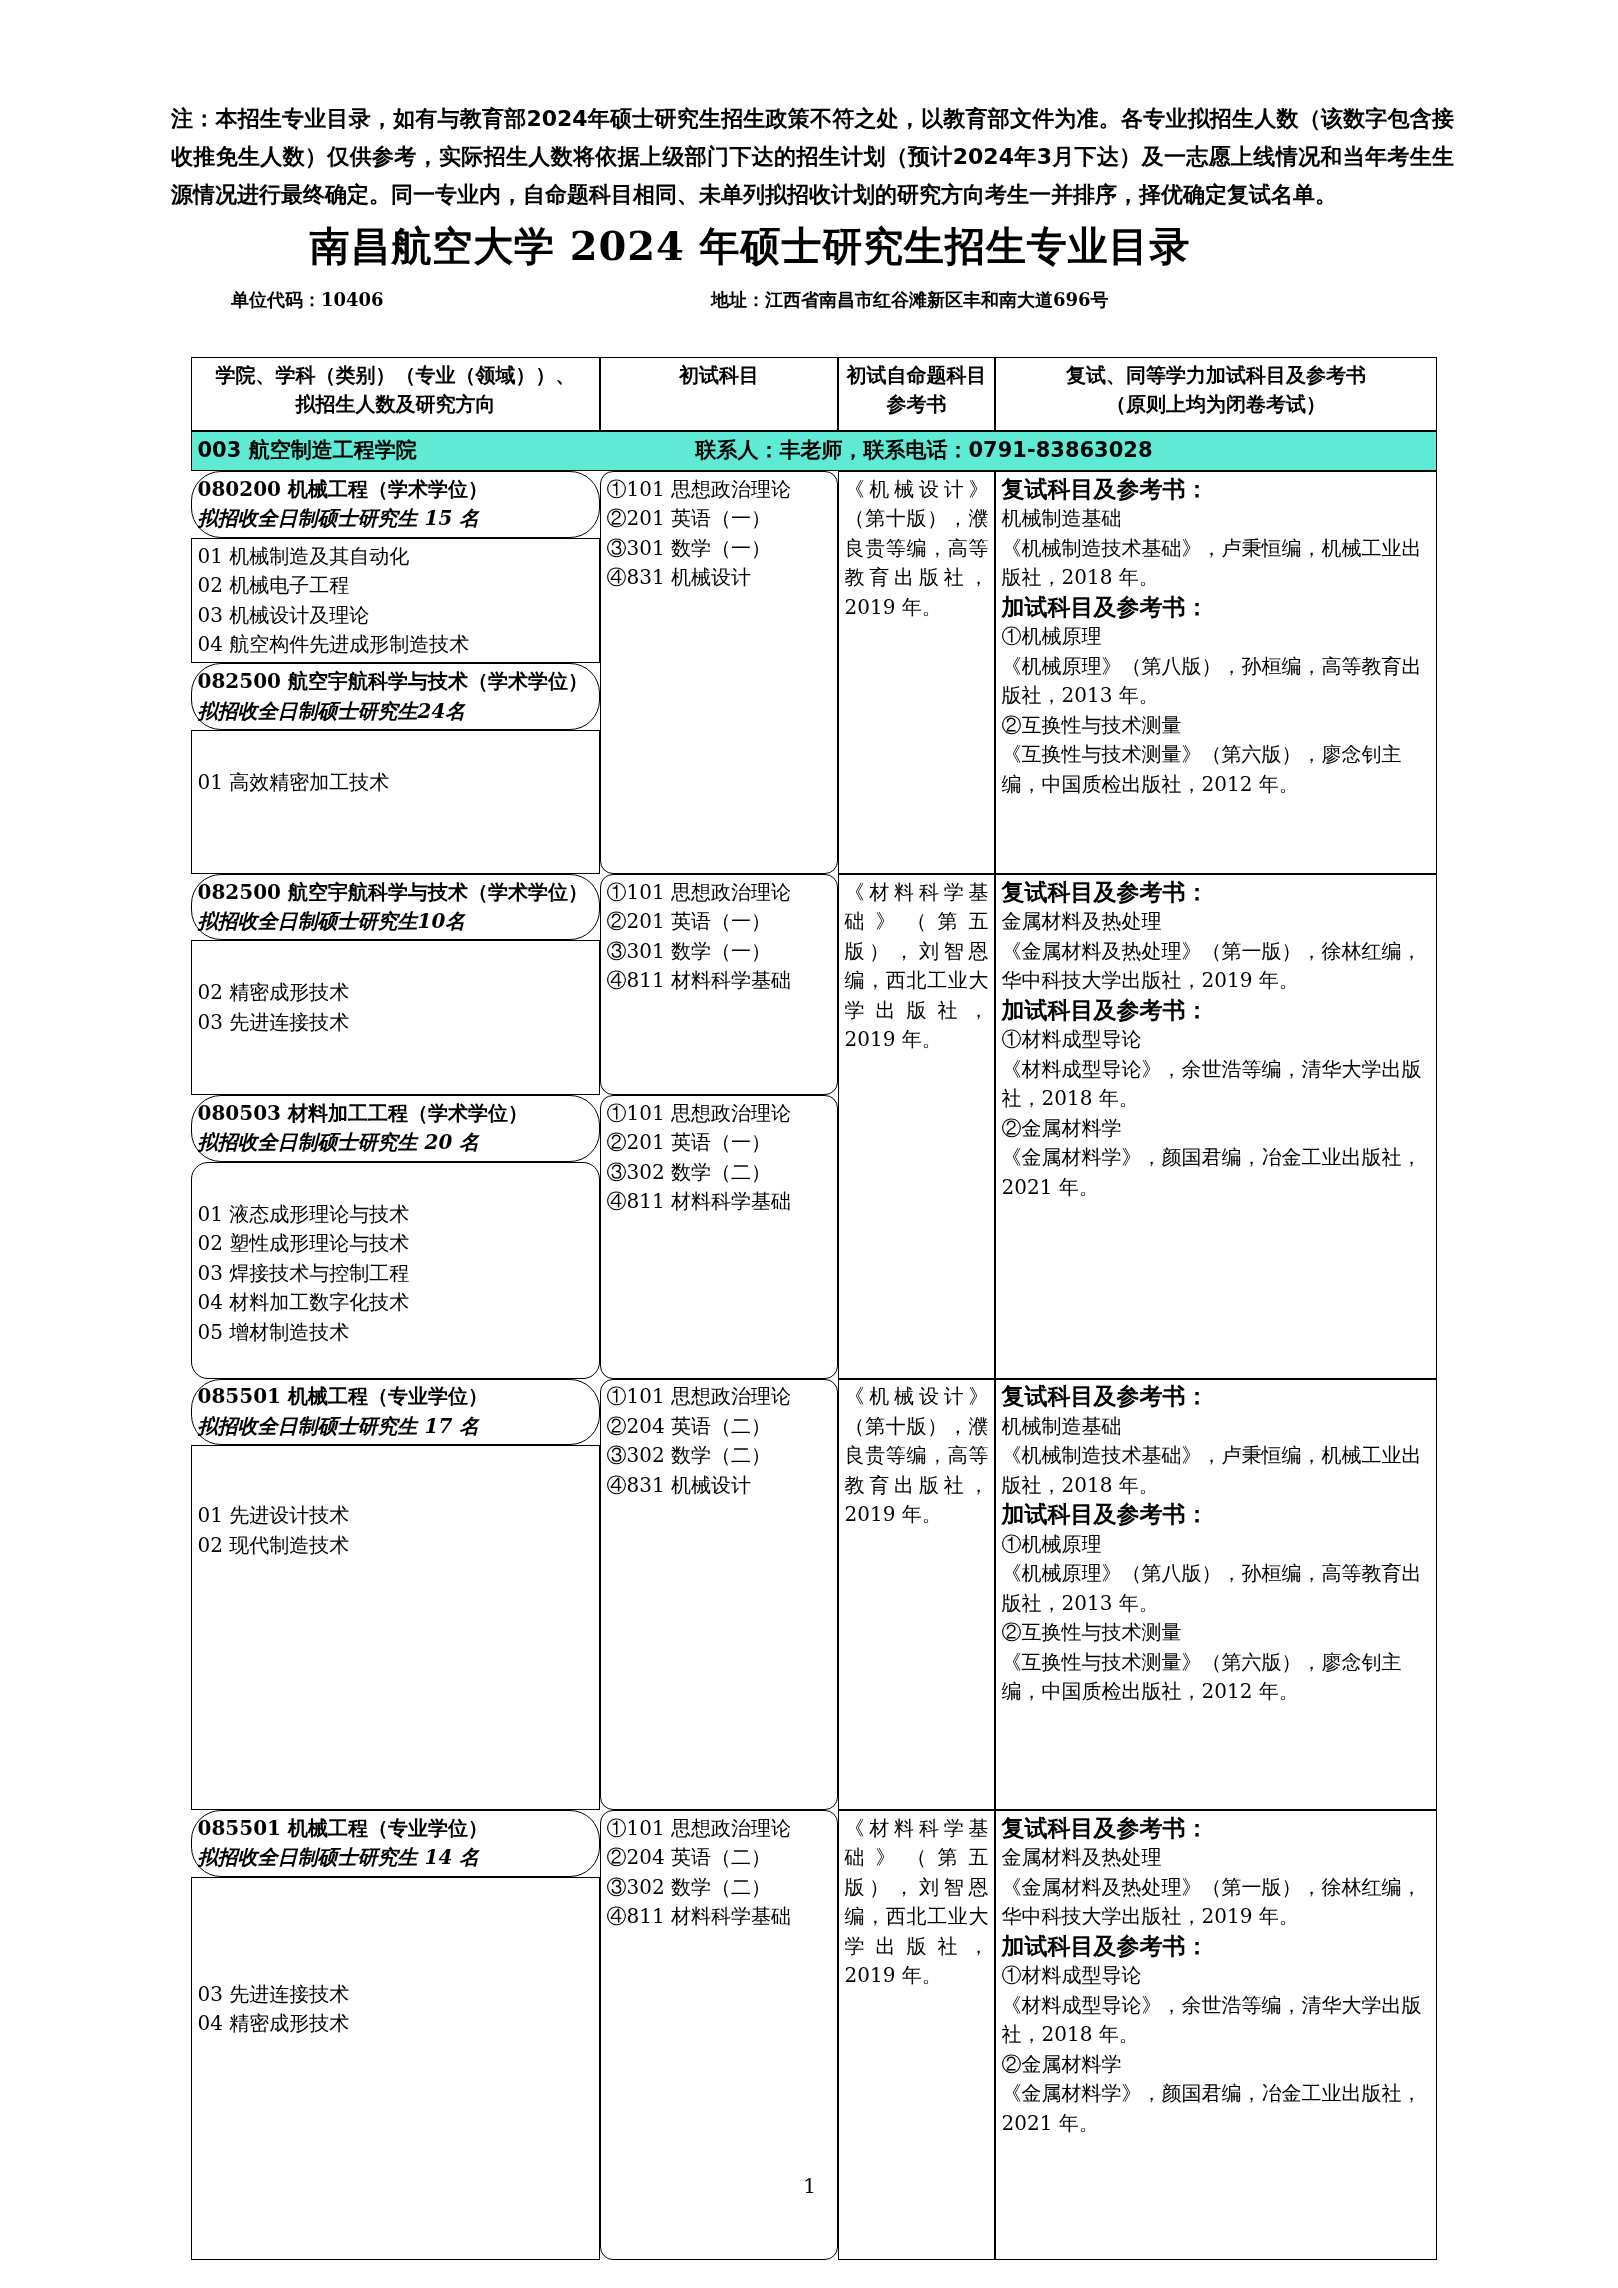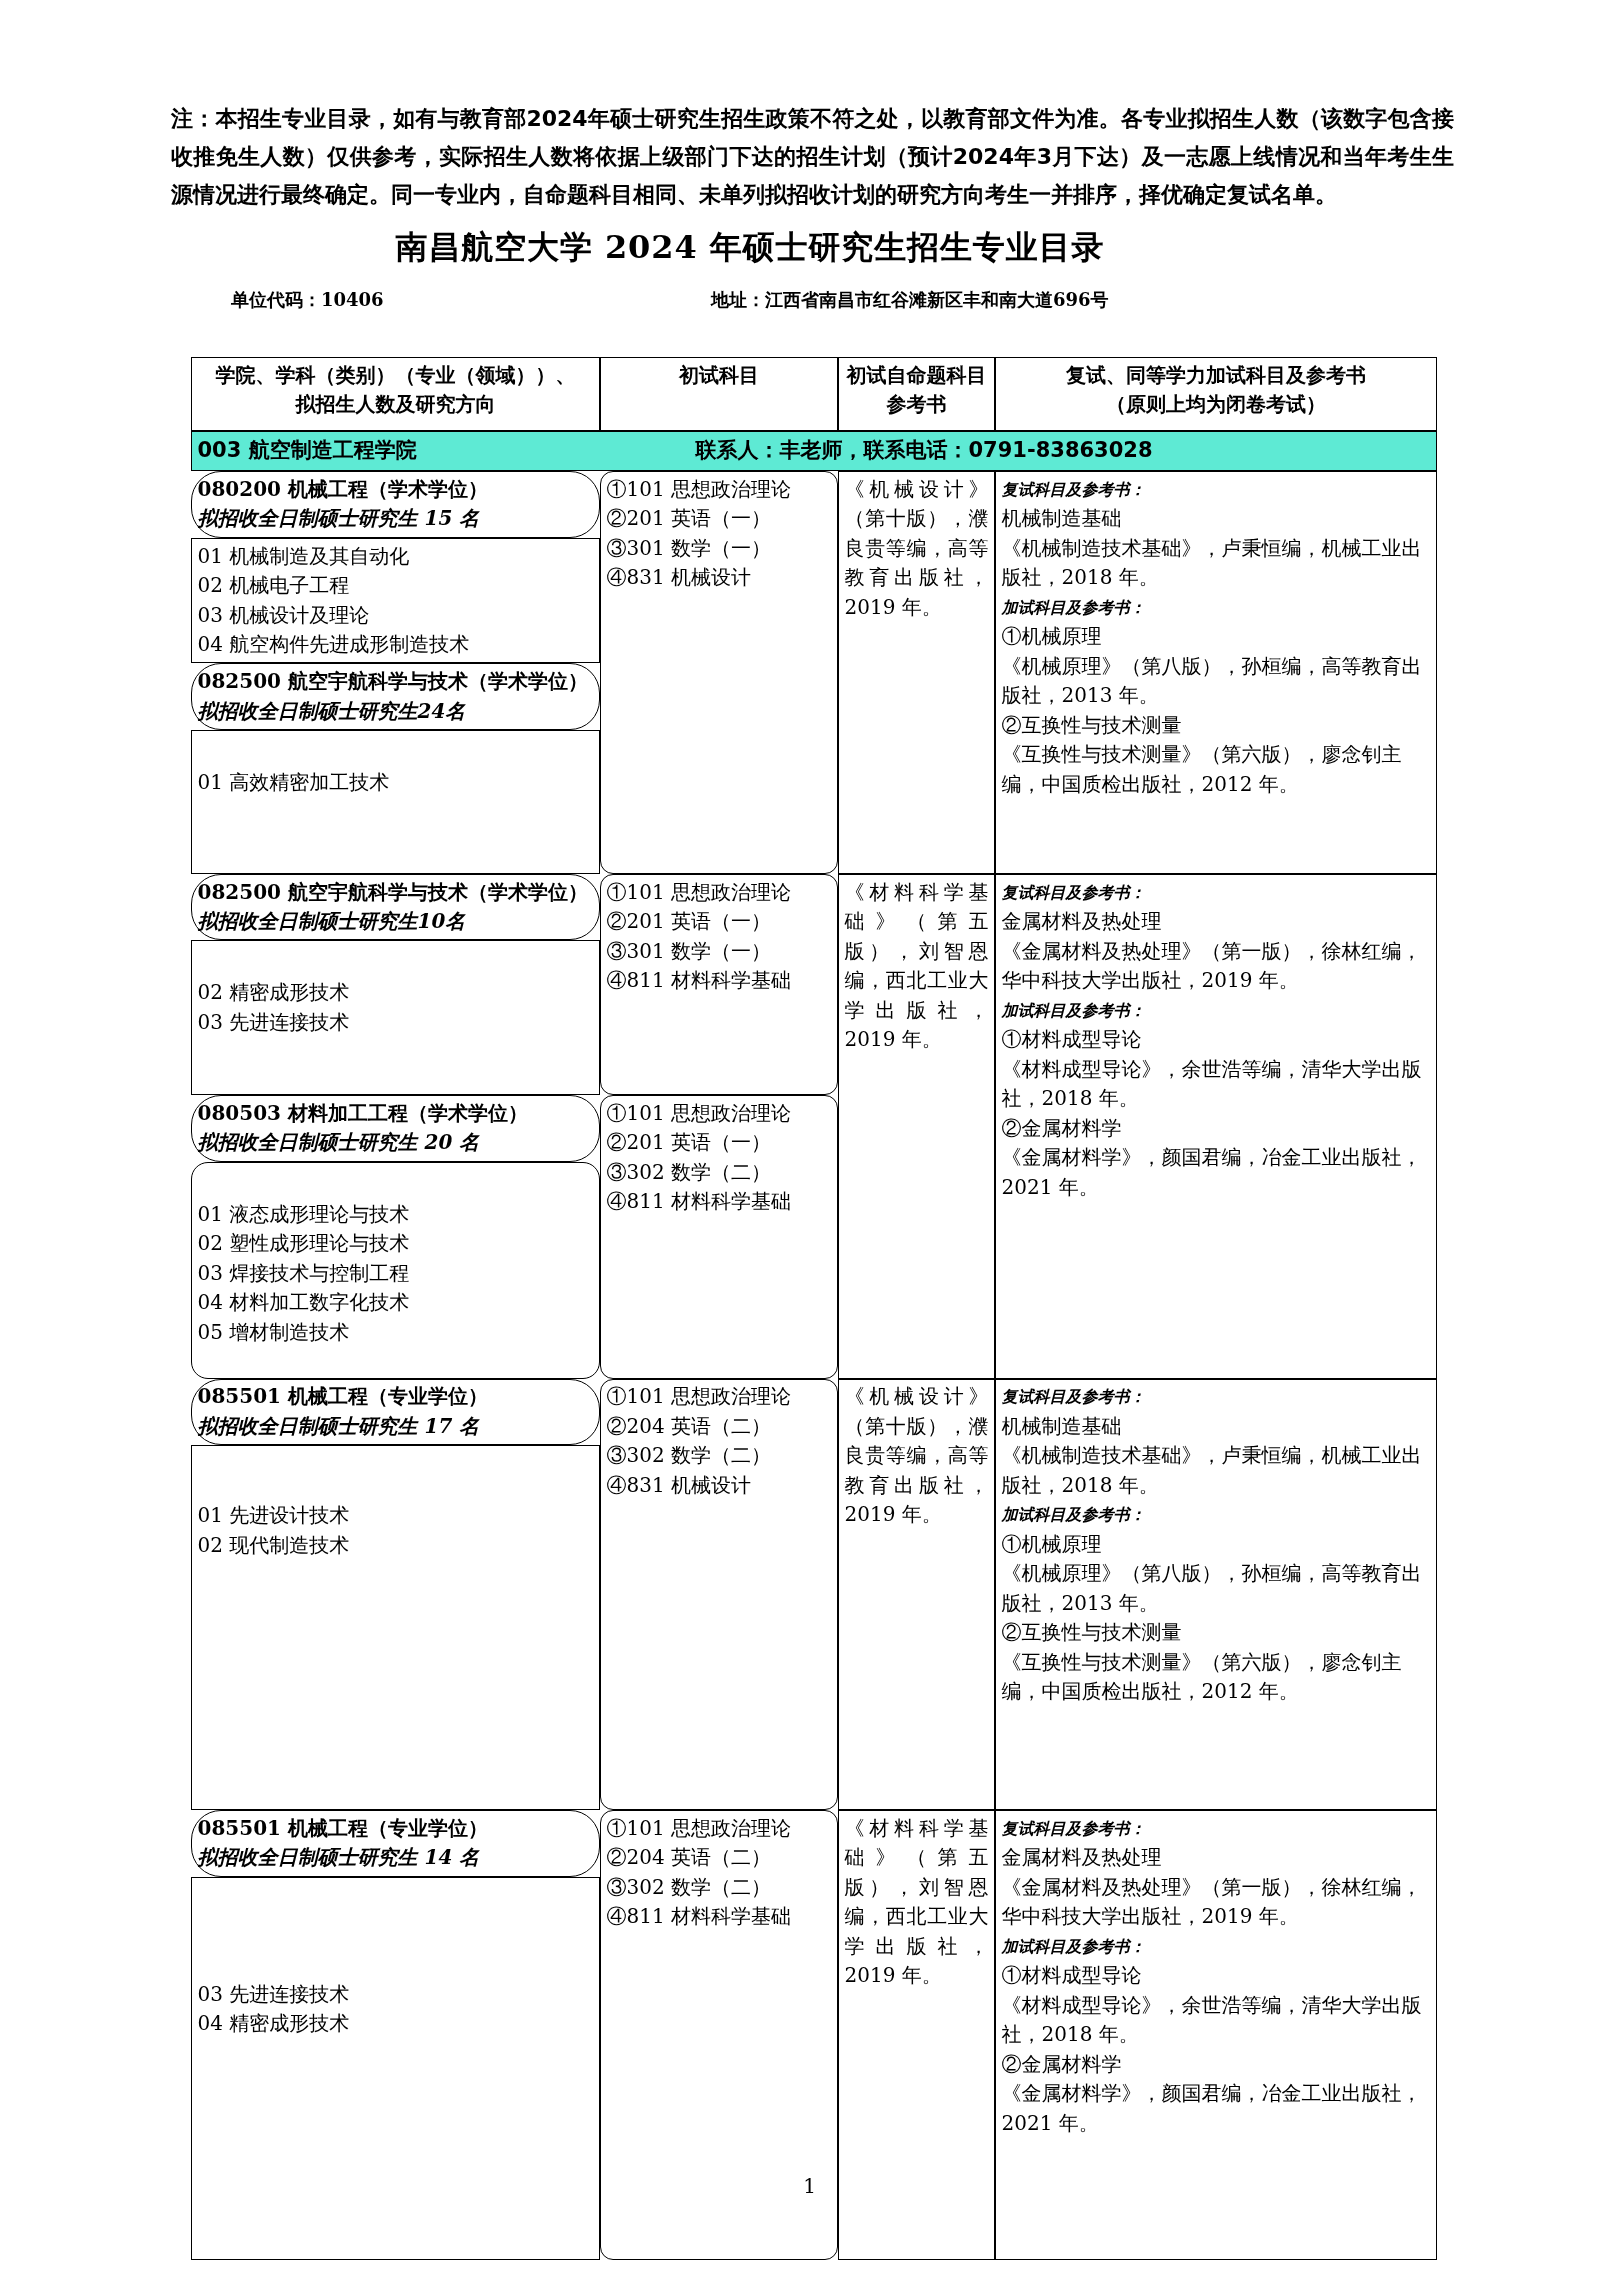--- a/index.html
+++ b/index.html
@@ -33,26 +33,26 @@
     font-size: 22px;
     line-height: 38px;
     text-align: justify;
     text-justify: inter-ideograph;
     letter-spacing: 0px;
   }
   
   .doc-title {
     position: absolute;
     left: 0;
-    top: 226px;
+    top: 219px;
     width: 1500px;
     text-align: center;
     font-family: "DejaVu Serif", "Liberation Serif", serif;
     font-weight: bold;
-    font-size: 32px;
+    font-size: 40px;
     letter-spacing: 0.9px;
   }
   
   .subheader {
     position: absolute;
     left: 231px;
     top: 288px;
     width: 1200px;
     font-family: "DejaVu Serif", "Liberation Serif", serif;
     font-weight: bold;
@@ -162,22 +162,21 @@
   td.retest {
     font-family: "DejaVu Serif", "Liberation Serif", serif;
     font-size: 19.4px;
     line-height: 29px;
     vertical-align: middle;
     padding: 5.5px 5.5px 5.5px 7.4px;
   }
   td.retest .bold-head {
     font-family: "DejaVu Sans", "Liberation Sans", sans-serif;
     font-weight: bold;
-    font-size: 16px;
-    font-style: italic;
+    font-size: 23px;
   }
   td.retest .ln { display: block; }
   td.retest .ind { text-indent: 0; }
 
   .pageno {
     position: absolute;
     left: 0;
     top: 2174px;
     width: 1619px;
     text-align: center;

